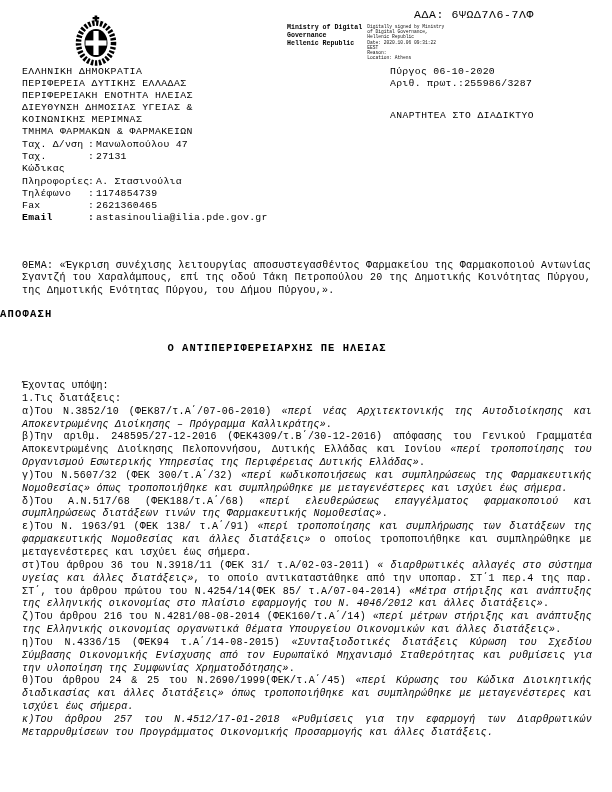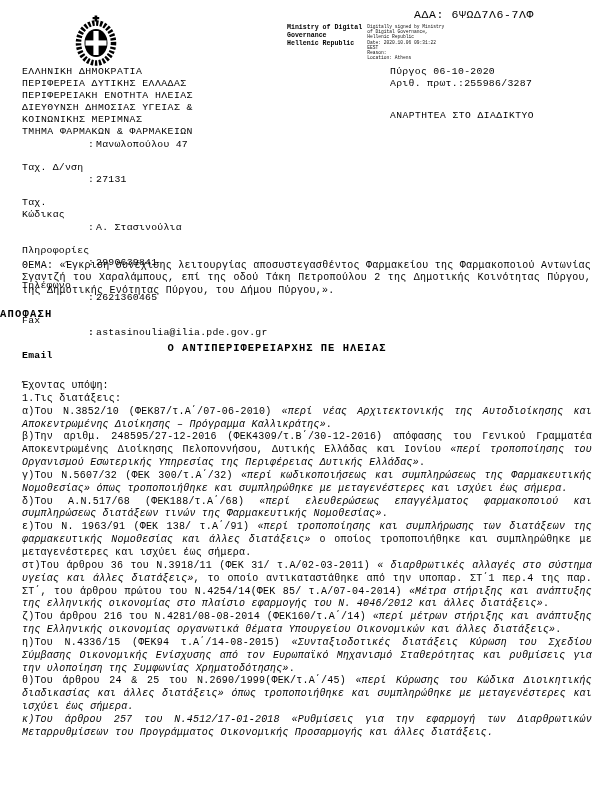--- a/index.html
+++ b/index.html
@@ -31,21 +31,21 @@
   .emblem { top: 15px; left: 71px; }
   .org-block {
     top: 66px; left: 22px; width: 290px;
     font-size: 9.8px; line-height: 12.1px; letter-spacing: 0.45px;
   }
   .contact-block {
     top: 139px; left: 22px; width: 300px;
     font-size: 9.8px; line-height: 12.2px; letter-spacing: 0.25px;
   }
   .contact-row { display: flex; }
-  .c-label { width: 66px; flex: 0 0 66px; margin-top: 23px; }
+  .c-label { width: 66px; flex: 0 0 66px; }
   .c-val { }
   .contact-row.bold .c-label, .contact-row.bold .c-sep { font-weight: bold; }
   .c-sep { width: 8px; flex: 0 0 8px; }
   .right-meta {
     top: 66px; left: 390px;
     font-size: 9.8px; line-height: 12.2px; letter-spacing: 0.3px;
   }
   .anartitea {
     top: 110px; left: 390px;
     font-size: 9.6px; letter-spacing: 0.5px;
@@ -129,42 +129,42 @@
         <span class="c-val">27131</span>
     </div>
     <div class="contact-row">
       <span class="c-label">Πληροφορίες</span>
         <span class="c-sep">:</span>
         <span class="c-val">Α. Στασινούλια</span>
     </div>
     <div class="contact-row">
       <span class="c-label">Τηλέφωνο</span>
         <span class="c-sep">:</span>
-        <span class="c-val">2990639841</span>
+        <span class="c-val">1174854739</span>
     </div>
     <div class="contact-row">
       <span class="c-label">Fax</span>
         <span class="c-sep">:</span>
         <span class="c-val">2621360465</span>
     </div>
     <div class="contact-row bold">
       <span class="c-label">Email</span>
         <span class="c-sep">:</span>
         <span class="c-val">astasinoulia@ilia.pde.gov.gr</span>
     </div>
   </div>
 
   <div class="abs right-meta">
     <div>Πύργος  06-10-2020</div>
     <div>Αριθ. πρωτ.:255986/3287</div>
   </div>
 
   <div class="abs anartitea">ΑΝΑΡΤΗΤΕΑ ΣΤΟ ΔΙΑΔΙΚΤΥΟ</div>
 
-  <p class="abs subject"><span>ΘΕΜΑ: </span><span>«Έγκριση συνέχισης λειτουργίας αποσυστεγασθέντος Φαρμακείου της Φαρμακοποιού Αντωνίας Σγαντζή του Χαραλάμπους, επί της οδού Τάκη Πετροπούλου 2 της Δημοτικής Κοινότητας Πύργου, της Δημοτικής Ενότητας Πύργου, του Δήμου Πύργου,».</span></p>
+  <p class="abs subject"><span>ΘΕΜΑ: </span><span>«Έγκριση συνέχισης λειτουργίας αποσυστεγασθέντος Φαρμακείου της Φαρμακοποιού Αντωνίας Σγαντζή του Χαραλάμπους, επί της οδού Τάκη Πετροπούλου 20 της Δημοτικής Κοινότητας Πύργου, της Δημοτικής Ενότητας Πύργου, του Δήμου Πύργου,».</span></p>
 
   <div class="abs decision-title">ΑΠΟΦΑΣΗ</div>
   <div class="abs decision-subtitle">Ο ΑΝΤΙΠΕΡΙΦΕΡΕΙΑΡΧΗΣ ΠΕ ΗΛΕΙΑΣ</div>
 
   <div class="abs body-text">
     <p>Έχοντας υπόψη:</p>
     <p>1.Τις διατάξεις:</p>
 
     <p><span>α)Του Ν.3852/10 (ΦΕΚ87/τ.Α΄/07-06-2010) </span><span class="it">«περί νέας Αρχιτεκτονικής της Αυτοδιοίκησης και Αποκεντρωμένης Διοίκησης – Πρόγραμμα Καλλικράτης»</span><span>.</span></p>
     <p><span>β)Την αριθμ. 248595/27-12-2016 (ΦΕΚ4309/τ.Β΄/30-12-2016) απόφασης του Γενικού Γραμματέα Αποκεντρωμένης Διοίκησης Πελοποννήσου, Δυτικής Ελλάδας και Ιονίου </span><span class="it">«περί τροποποίησης του Οργανισμού Εσωτερικής Υπηρεσίας της Περιφέρειας Δυτικής Ελλάδας»</span><span>.</span></p>

